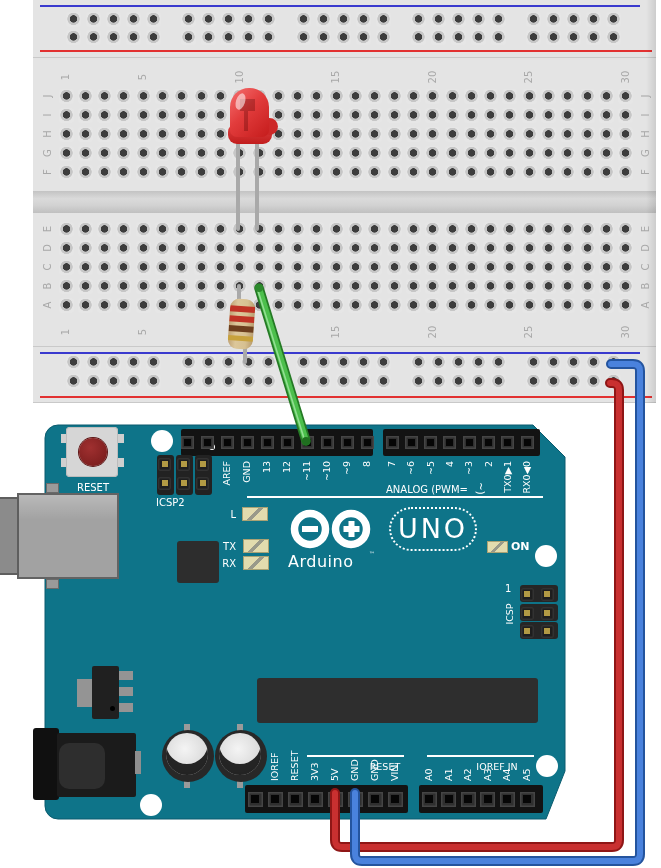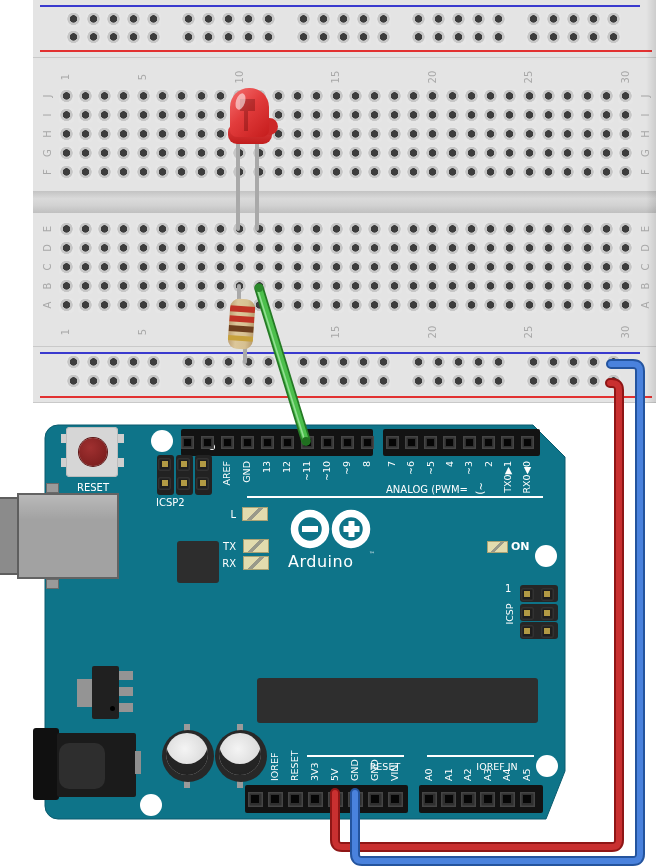--- a/index.html
+++ b/index.html
@@ -595,20 +595,21 @@
 
     <svg width="661" height="868">
       <circle cx="310" cy="529" r="15.5" fill="none" stroke="#fff" stroke-width="7.5"></circle>
       <circle cx="351" cy="529" r="15.5" fill="none" stroke="#fff" stroke-width="7.5"></circle>
       <rect x="302" y="526" width="16" height="6" fill="#fff"></rect>
       <rect x="343.5" y="526" width="16" height="6" fill="#fff"></rect>
       <rect x="348.5" y="521" width="6" height="16" fill="#fff"></rect>
     </svg>
     <div class="silk" id="brand">Arduino</div>
     <div class="silk" id="brand-tm">™</div>
+    <div id="uno-oval" class="abs"><span>UNO</span></div>
 
     <div class="silk" style="left:386px;top:484px;">ANALOG (PWM=</div>
     <div class="silk" style="left:474px;top:483px;transform:rotate(90deg);">~)</div>
     <div class="silkline" style="left:247px;top:496px;width:296px;"></div>
 
     <div class="smdled" style="left:487px;top:541px;width:21px;height:12px;"></div>
     <div class="silk" style="left:511px;top:540px;font-weight:bold;font-size:11px;">ON</div>
 
     <div class="strip" style="left:520px;top:585px;width:38px;height:17px;background:#262626;border-radius:3px;"></div>
     <div class="strip" style="left:520px;top:604px;width:38px;height:17px;background:#262626;border-radius:3px;"></div>

